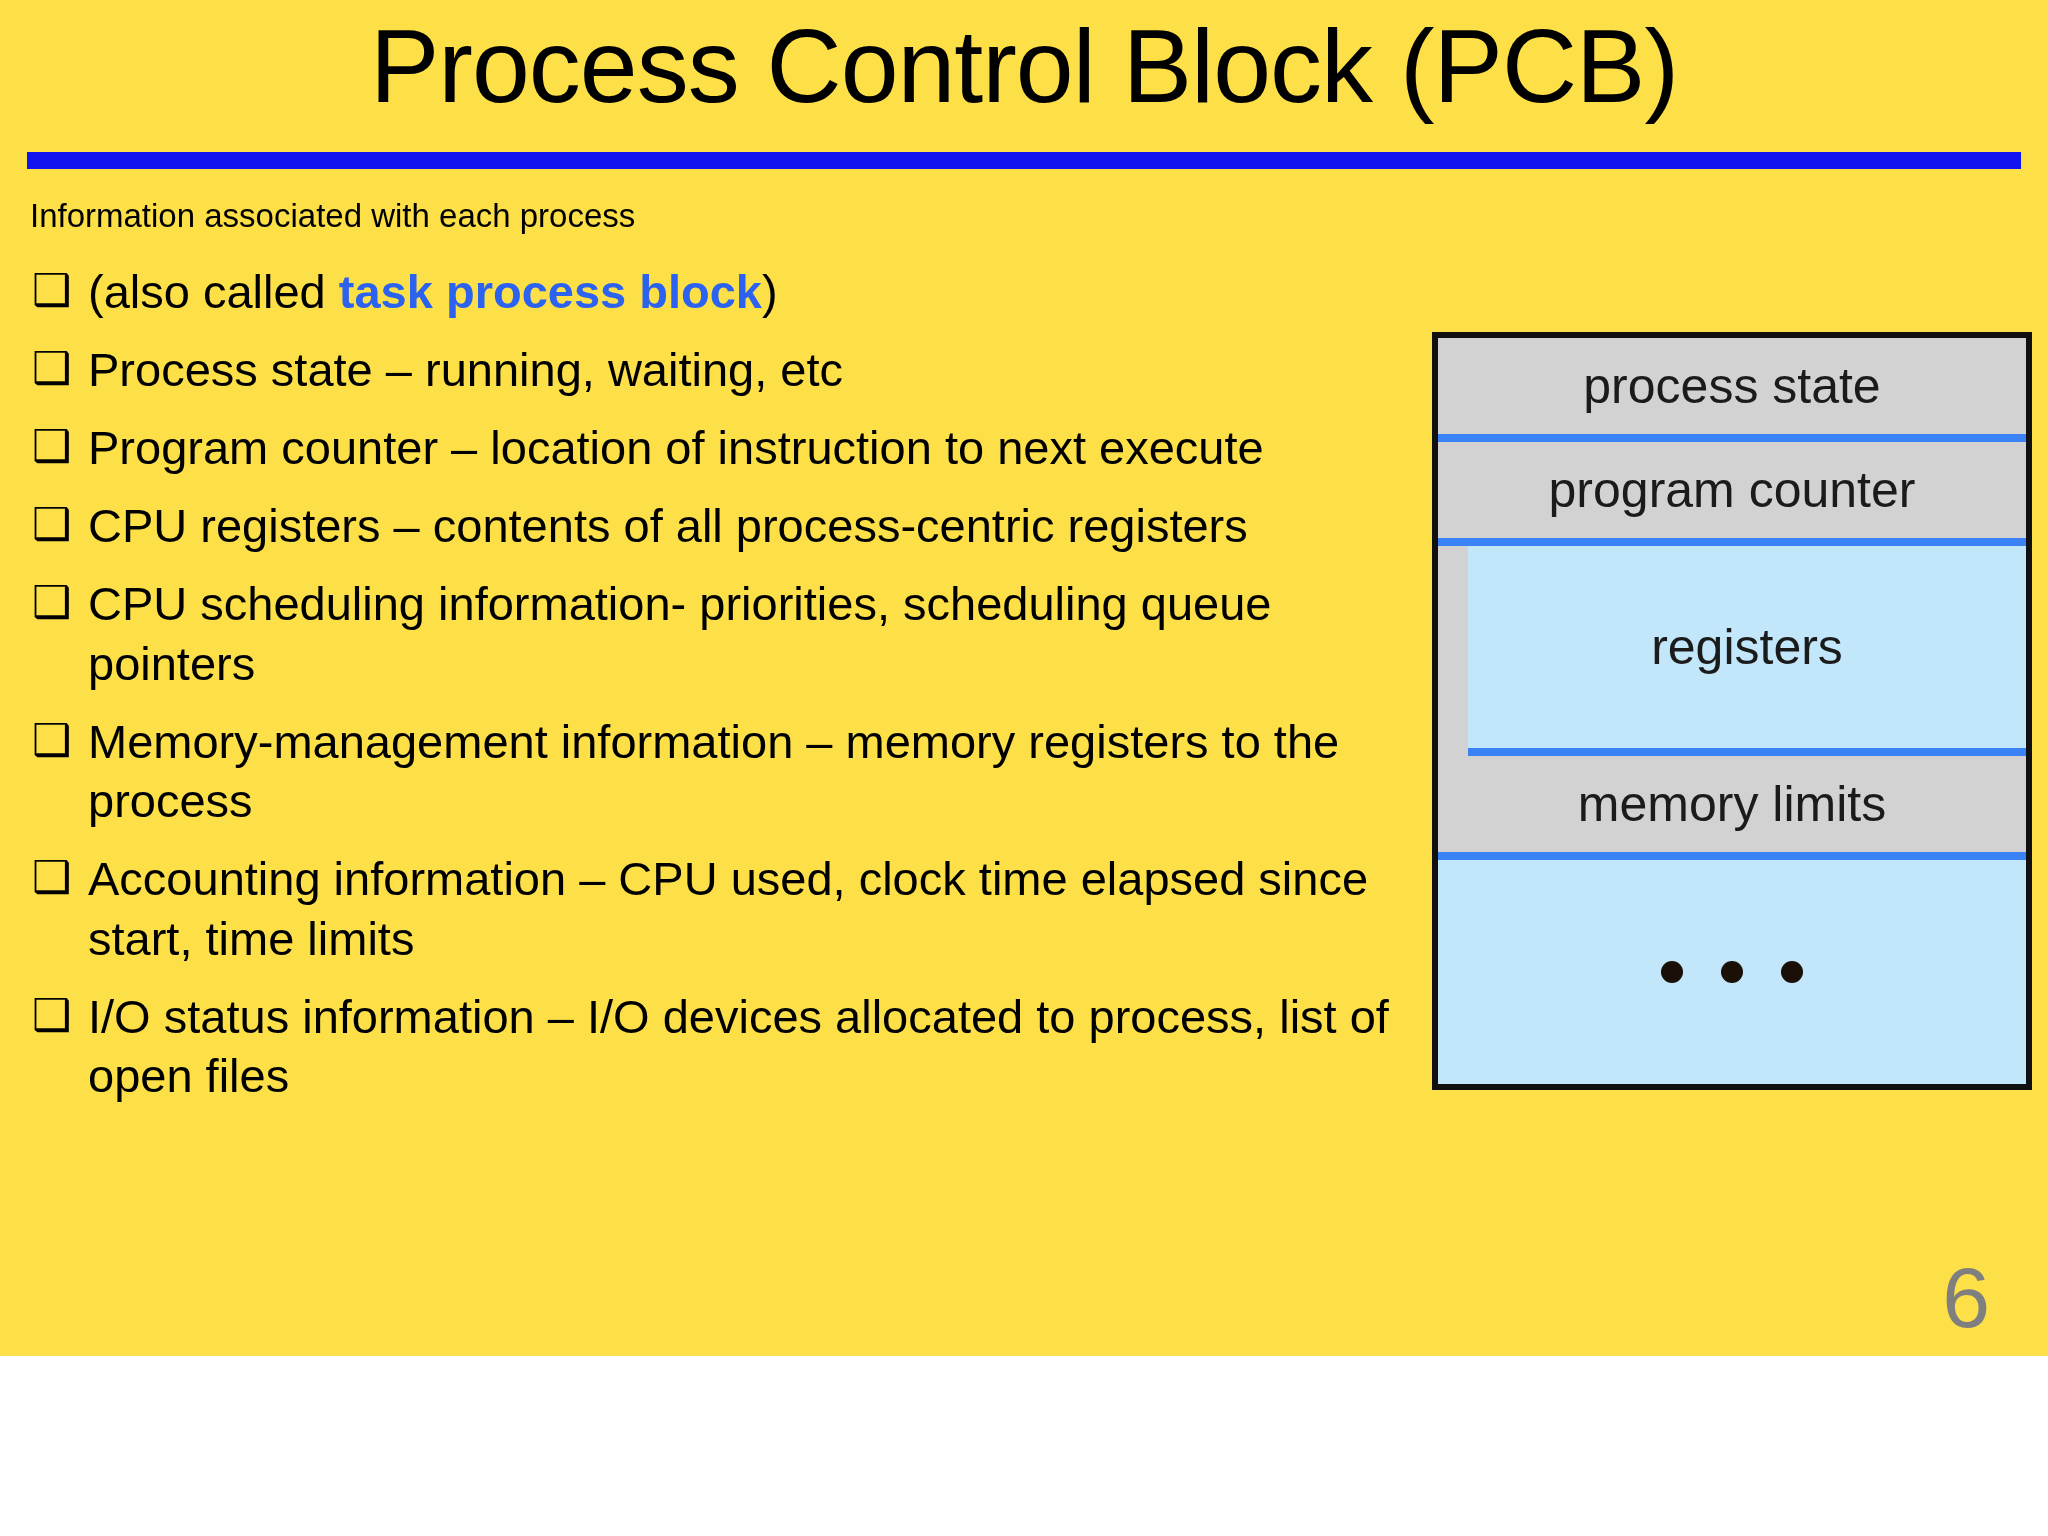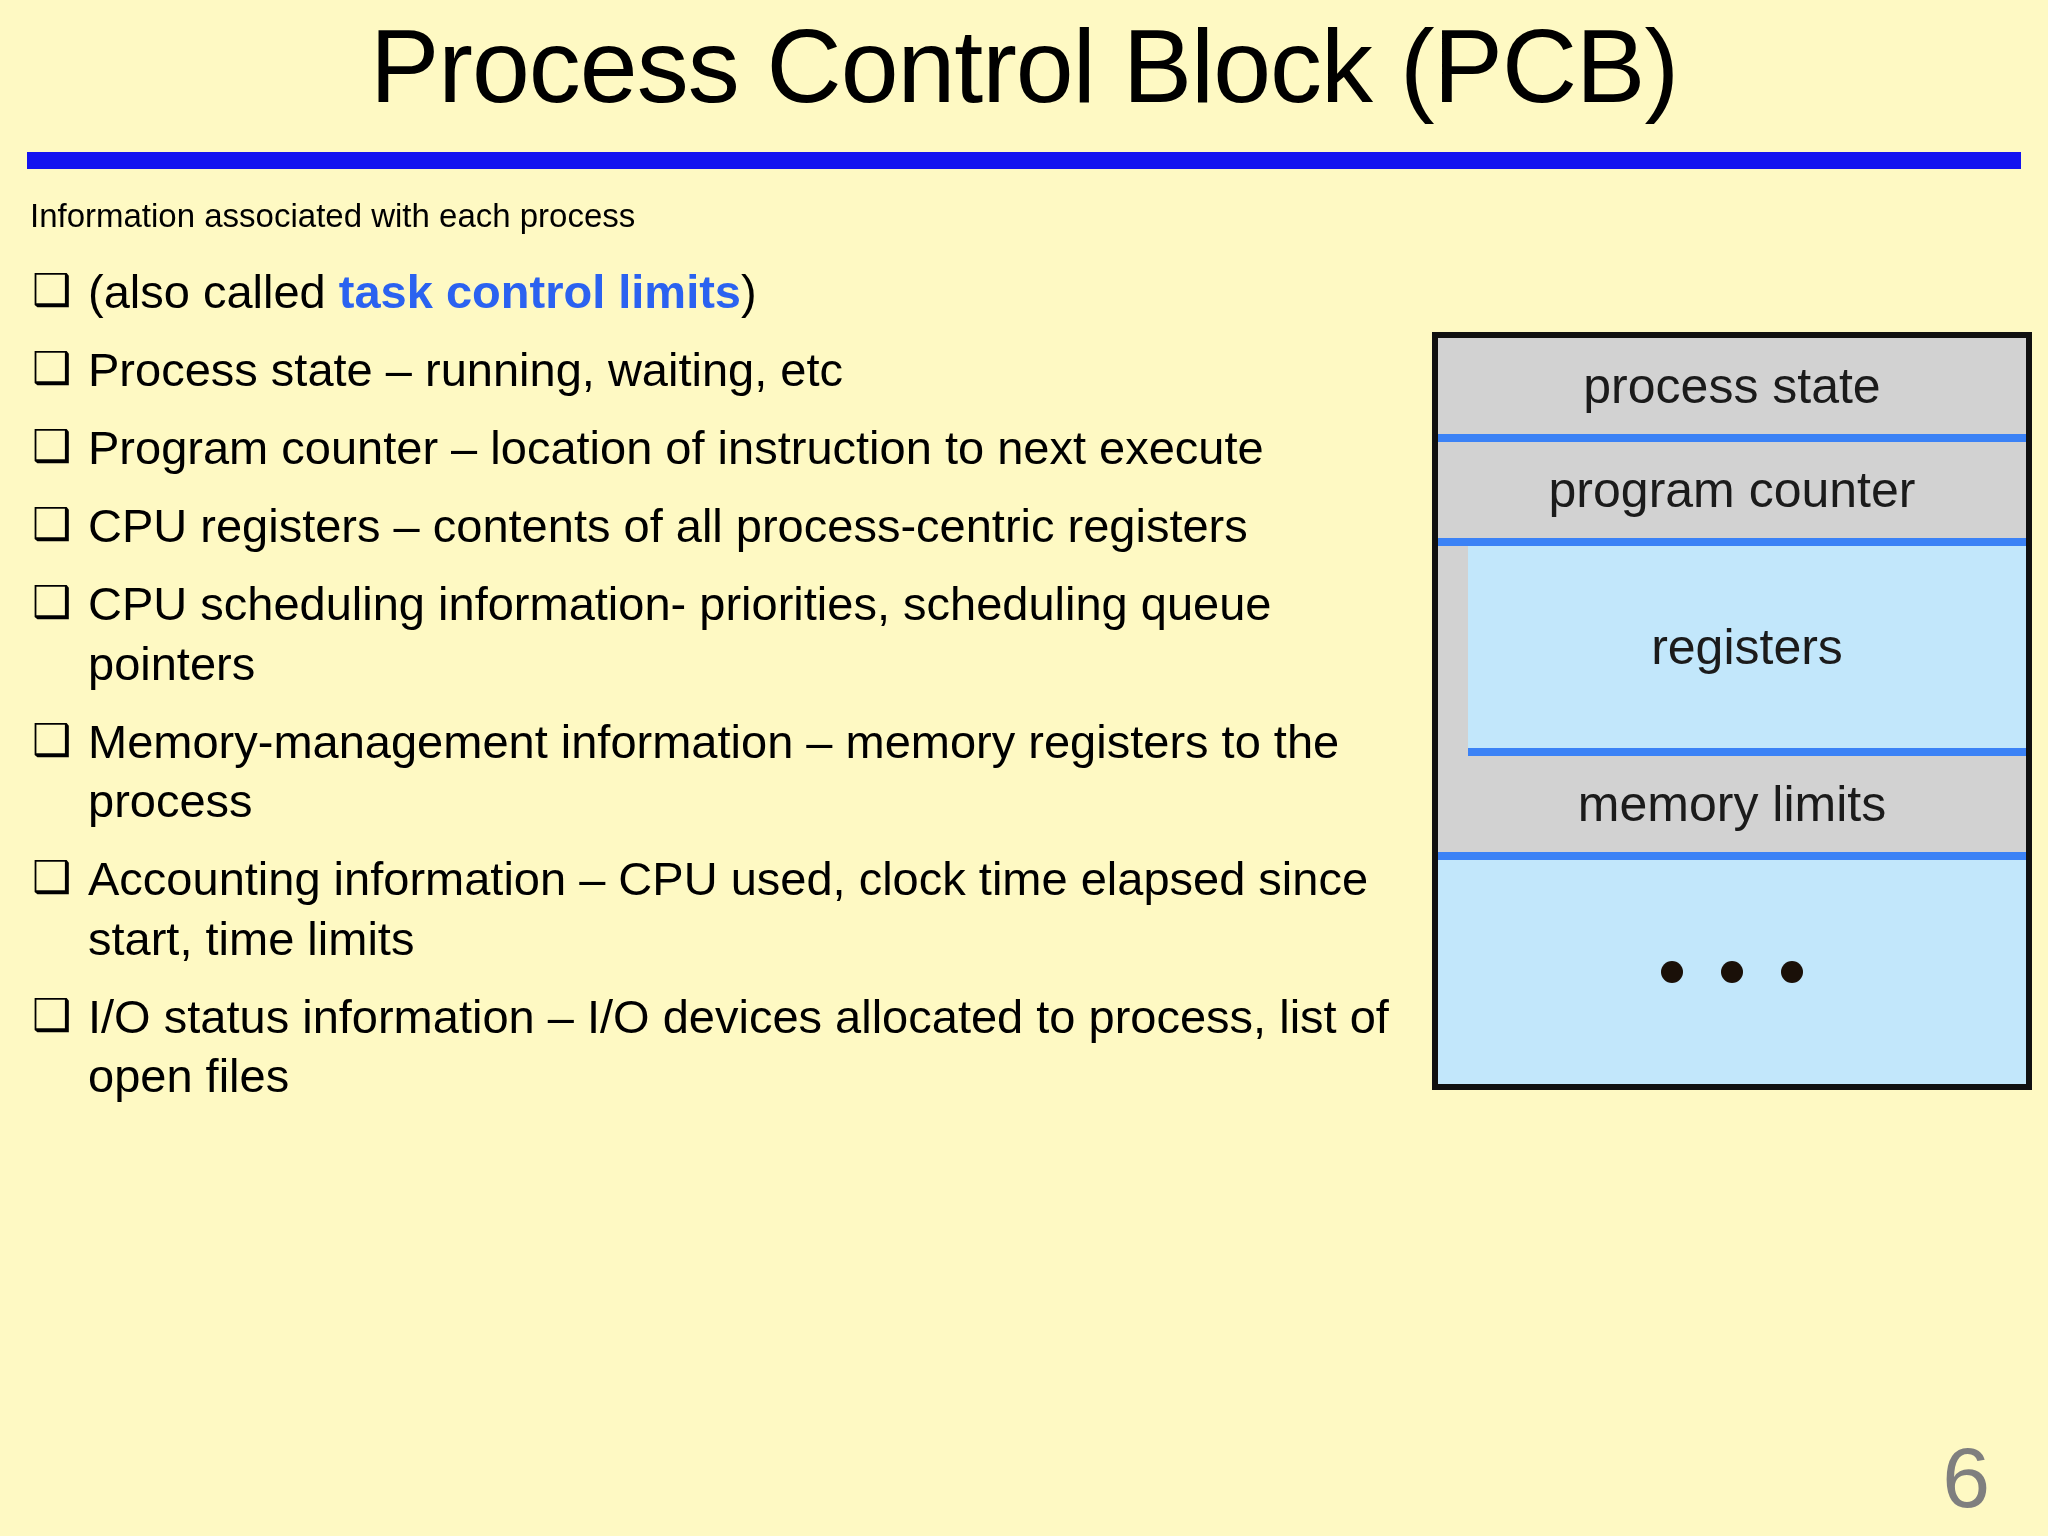--- a/index.html
+++ b/index.html
@@ -10,22 +10,22 @@
   body {
     width: 2048px;
     height: 1536px;
     font-family: "Liberation Sans", sans-serif;
     overflow: hidden;
     position: relative;
   }
   .slide {
     position: relative;
     width: 2048px;
-    height: 1536px;
-    background: #fef9c3;
+    height: 1356px;
+    background: #fde047;
     box-sizing: border-box;
   }
 
   
   .title-block {
     position: absolute;
     left: 0;
     top: 10px;
     width: 2048px;
     text-align: center;
@@ -147,21 +147,21 @@
     <div class="slide-title">Process Control Block (PCB)</div>
   </div>
   <div class="title-rule"></div>
 
   <div class="body-col">
 
     <div class="lead-line">Information associated with each process</div>
 
     <div class="bullet-row">
       <span class="bullet-mark">❑</span>
-      <span class="bullet-text"><span>(also called </span><span class="accent">task control limits</span><span>)</span></span>
+      <span class="bullet-text"><span>(also called </span><span class="accent">task process block</span><span>)</span></span>
     </div>
 
     <div class="bullet-row">
       <span class="bullet-mark">❑</span>
       <span class="bullet-text">Process state – running, waiting, etc</span>
     </div>
 
     <div class="bullet-row">
       <span class="bullet-mark">❑</span>
       <span class="bullet-text">Program counter – location of instruction to next execute</span>

